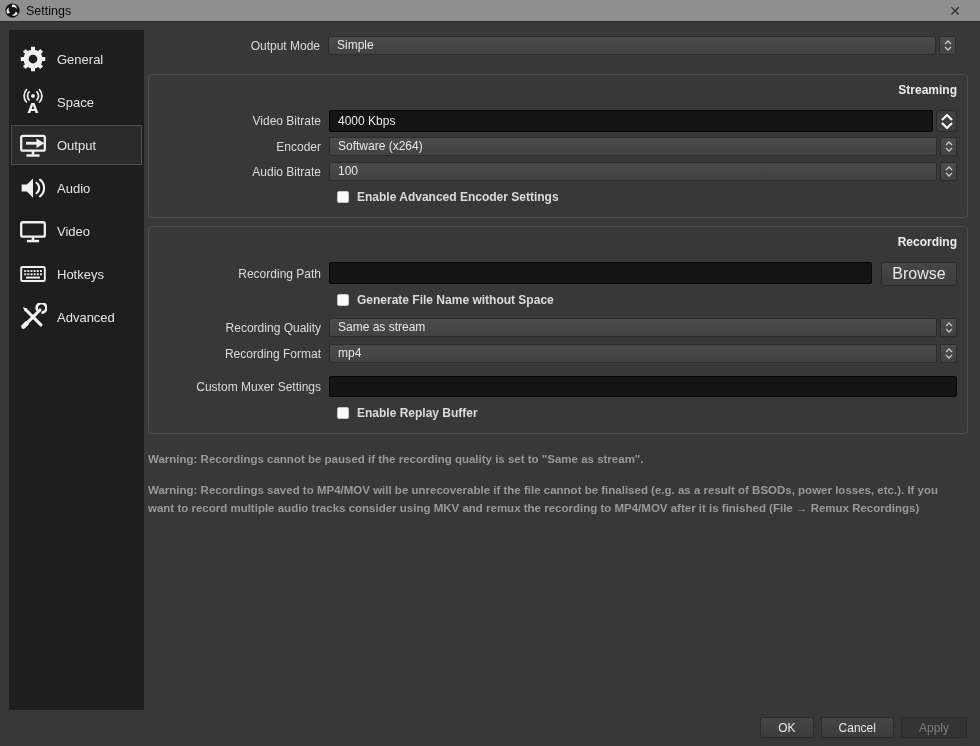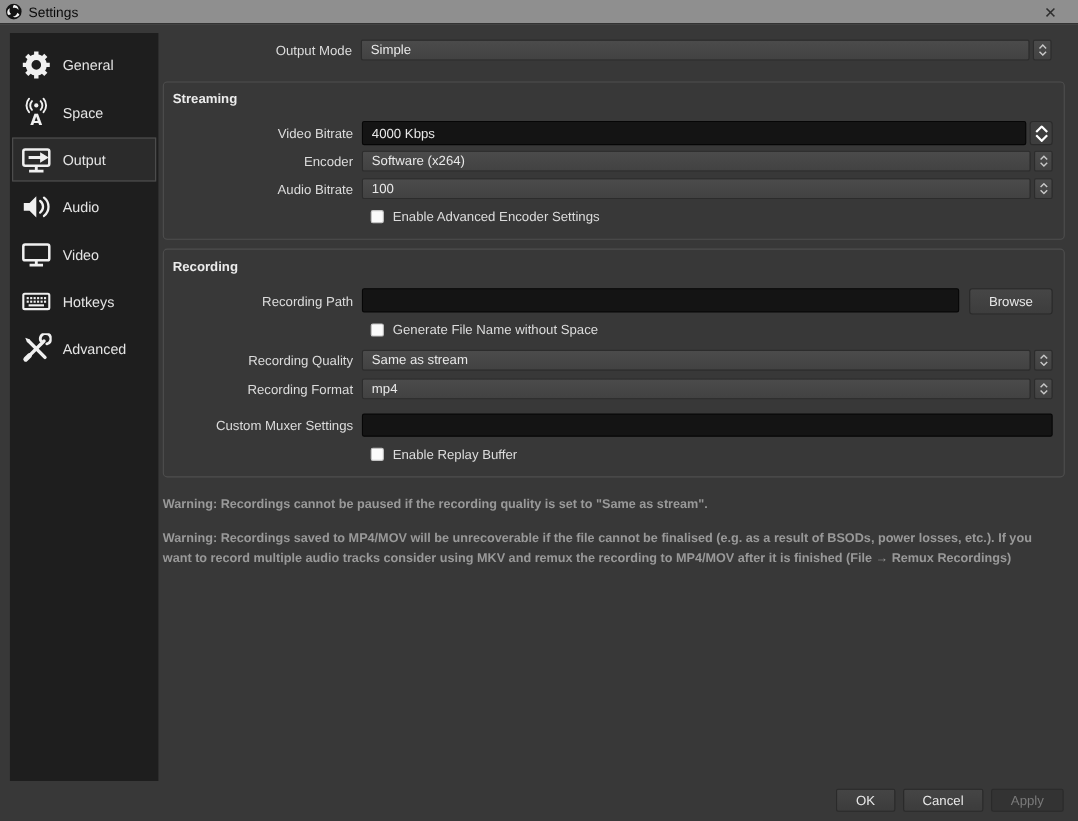--- a/index.html
+++ b/index.html
@@ -59,30 +59,30 @@
   }
   .spin-big {
     width:21px; height:22px; flex:0 0 auto;
     background:#3e3e3e; border:1px solid #2a2a2a; border-radius:3px;
     display:flex; flex-direction:column; align-items:center; justify-content:center; gap:1px;
   }
   .groupbox {
     border:1px solid #4e4e4e; border-radius:4px;
     padding:6px 10px 13px 0; margin-bottom:8px;
   }
-  .group-title { padding-left:8px; margin:2px 0 13px 0; font-size:12px; font-weight:bold; color:#ececec; }
-  .cb-row { display:flex; align-items:center; gap:8px; margin-left:188px; font-size:12px; color:#dcdcdc; }
+  .group-title { padding-left:8px; margin:2px 0 13px 0; font-size:12px; font-weight:bold; color:#ececec;text-align:right; }
+  .cb-row { display:flex; align-items:center; gap:8px; margin-left:188px; font-size:12px; color:#dcdcdc;font-weight:bold; }
   .cb-box { width:12px; height:12px; background:#fbfbfb; border:1px solid #c4c4c4; border-radius:2px; flex:0 0 auto; }
   .mb5{margin-bottom:5px}.mb6{margin-bottom:6px}.mb7{margin-bottom:7px}.mb9{margin-bottom:9px}
   .mb11{margin-bottom:11px}.mb13{margin-bottom:13px}
   .row-outputmode { margin:14px 12px 19px 0; }
   .browse-btn {
     width:76px; height:24px; margin-left:6px; flex:0 0 auto;
     background:linear-gradient(#464646,#3d3d3d); border:1px solid #2a2a2a; border-radius:3px;
-    color:#e8e8e8; font-size:12px; display:flex; align-items:center; justify-content:center;
+    color:#e8e8e8; font-size:16px; display:flex; align-items:center; justify-content:center;
   }
   .warnings { margin-top:17px; padding-right:10px; }
   .warning { color:#999999; font-weight:bold; font-size:11.5px; line-height:1.5; margin-bottom:14px; }
   
   .footer { position:absolute; right:13px; bottom:8px; display:flex; gap:7px; }
   .btn {
     height:21px; padding:0 17px; display:flex; align-items:center; justify-content:center;
     background:linear-gradient(#454545,#3c3c3c); border:1px solid #2a2a2a; border-radius:2px;
     color:#e8e8e8; font-size:12px;
   }

